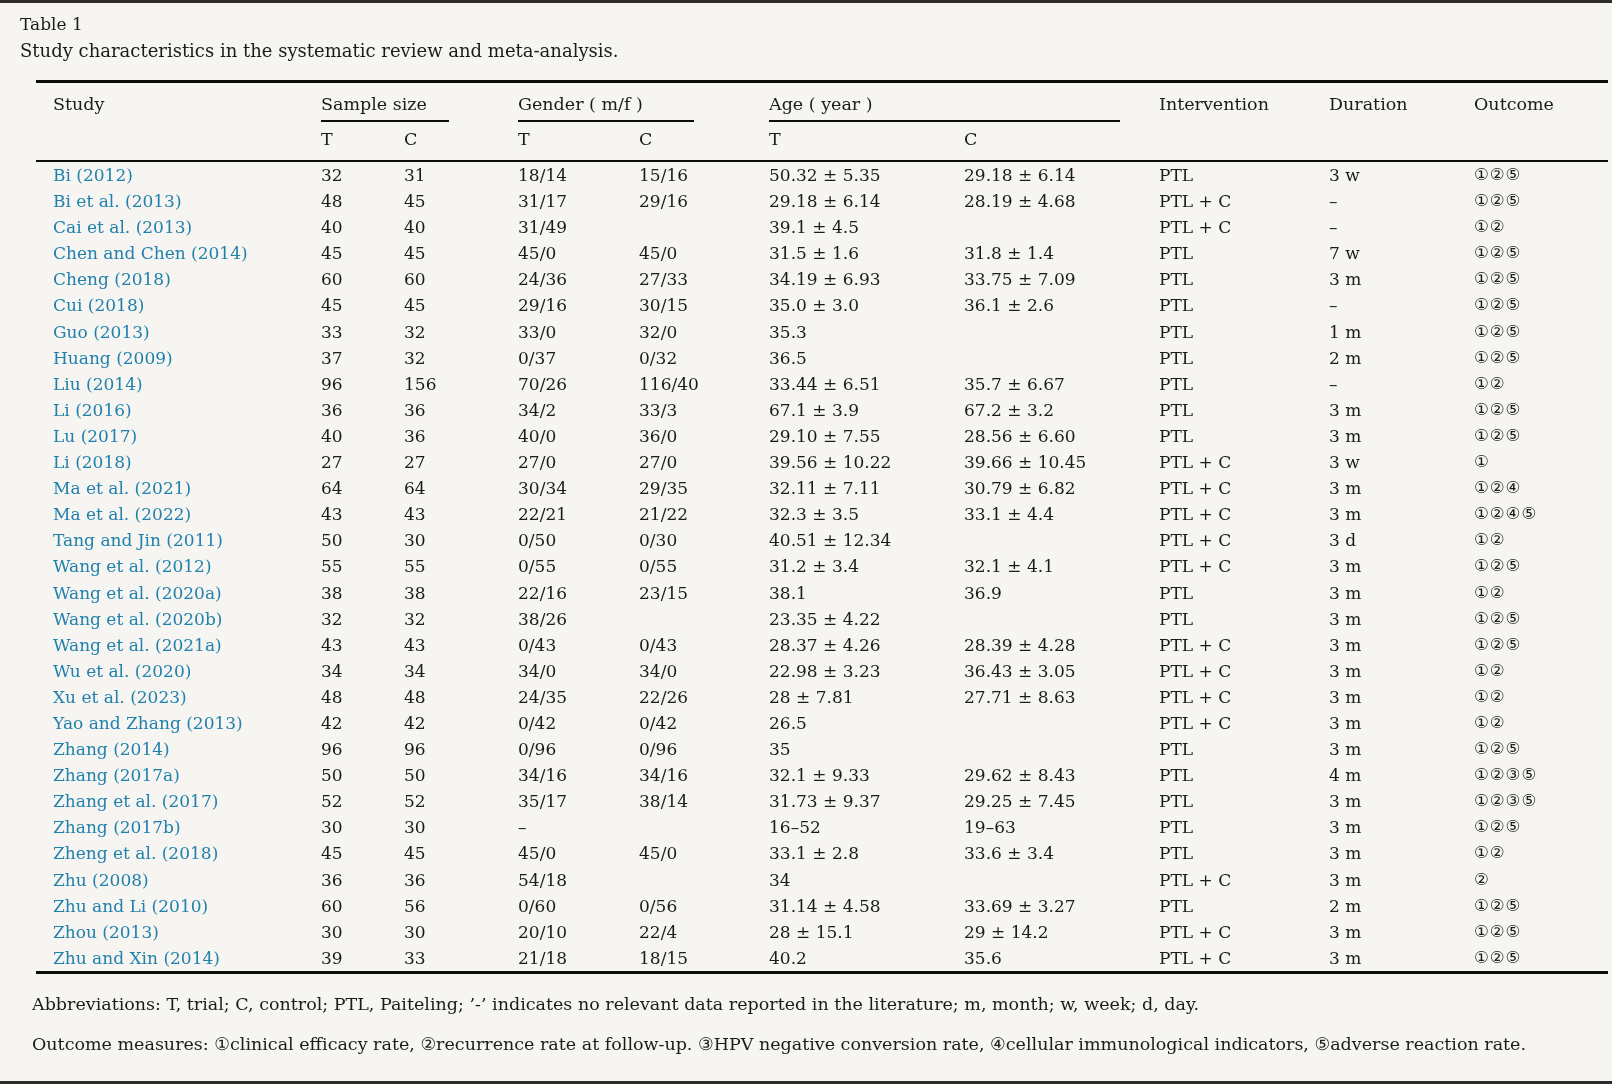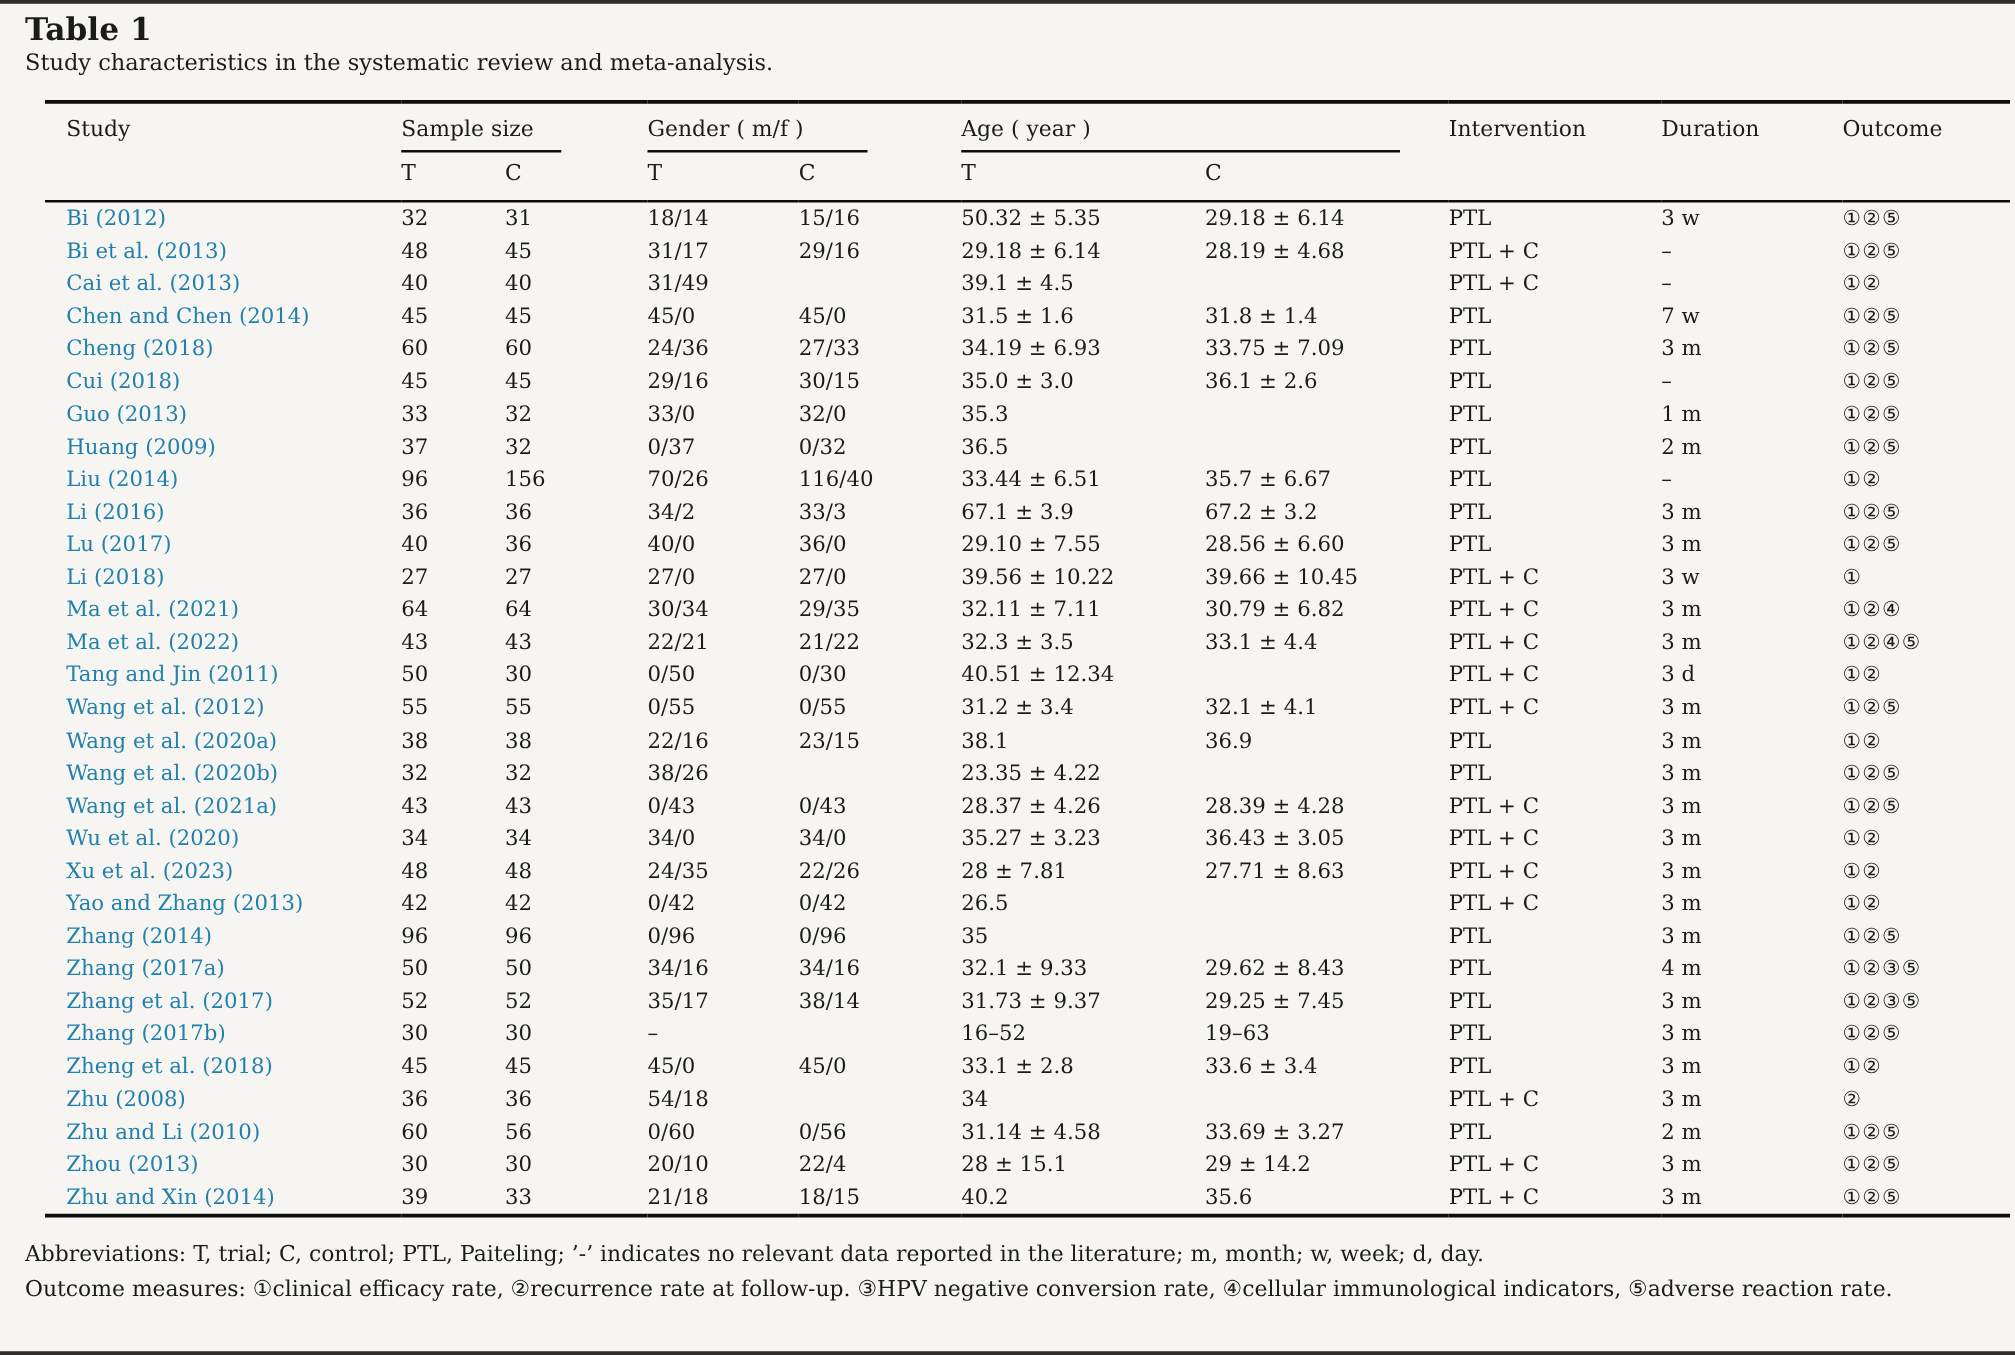--- a/index.html
+++ b/index.html
@@ -14,21 +14,21 @@
     background:var(--bg);
     color:var(--ink);
     font-family:"DejaVu Serif","Liberation Serif",serif;
     position:relative;overflow:hidden;
     box-sizing:border-box;
   }
   .edge-bar{position:absolute;left:0;width:1612px;height:3px;background:#2e2d2a;}
   .edge-bar.top{top:0;}
   .edge-bar.bottom{bottom:0;}
   .content{padding:10px 20px 0 20px;}
-  .tbl-title{font-size:25px;font-weight:bold;line-height:24px;margin:2px 0 2px 0;}
+  .tbl-title{font-size:17px;font-weight:normal;line-height:24px;margin:2px 0 2px 0;}
   .tbl-caption{font-size:18px;line-height:26px;margin:0 0 10px 0;}
   table{
     width:1572px;table-layout:fixed;border-collapse:collapse;
     border-top:3px solid var(--rule);
     border-bottom:3px solid var(--rule);
     margin:16px;
   }
   thead{border-bottom:2.5px solid var(--rule);}
   th{font-weight:normal;text-align:left;vertical-align:top;font-size:17.5px;padding:0;}
   tr.hdr-top th{padding-top:10px;}
@@ -40,21 +40,21 @@
   tr.hdr-sub th{padding:7px 0 11px 0;line-height:20px;}
   td{
     font-size:17px;line-height:26.1px;height:26.1px;
     padding:0;white-space:nowrap;overflow:hidden;
     vertical-align:middle;
   }
   td.study, th.study-h{padding-left:17px;}
   td.study{color:var(--link);}
   td.outcome{letter-spacing:1px;font-family:"DejaVu Sans","DejaVu Serif",serif;font-size:16.5px;}
   .footnotes{margin-top:9px;width:1572px;}
-  .footnote{font-size:17.5px;line-height:28.5px;margin:0;}
+  .footnote{font-size:17.5px;line-height:28.5px;margin:12px;}
 </style>
 </head>
 <body>
 
 <div class="edge-bar top"></div>
 
 <div class="content">
   <p class="tbl-title">Table 1</p>
   <p class="tbl-caption">Study characteristics in the systematic review and meta-analysis.</p>
 
@@ -324,21 +324,21 @@
       <td>PTL + C</td>
       <td>3 m</td>
       <td class="outcome">①②⑤</td>
     </tr>
         <tr>
       <td class="study">Wu et al. (2020)</td>
       <td>34</td>
       <td>34</td>
       <td>34/0</td>
       <td>34/0</td>
-      <td>35.27 ± 3.23</td>
+      <td>22.98 ± 3.23</td>
       <td>36.43 ± 3.05</td>
       <td>PTL + C</td>
       <td>3 m</td>
       <td class="outcome">①②</td>
     </tr>
         <tr>
       <td class="study">Xu et al. (2023)</td>
       <td>48</td>
       <td>48</td>
       <td>24/35</td>

